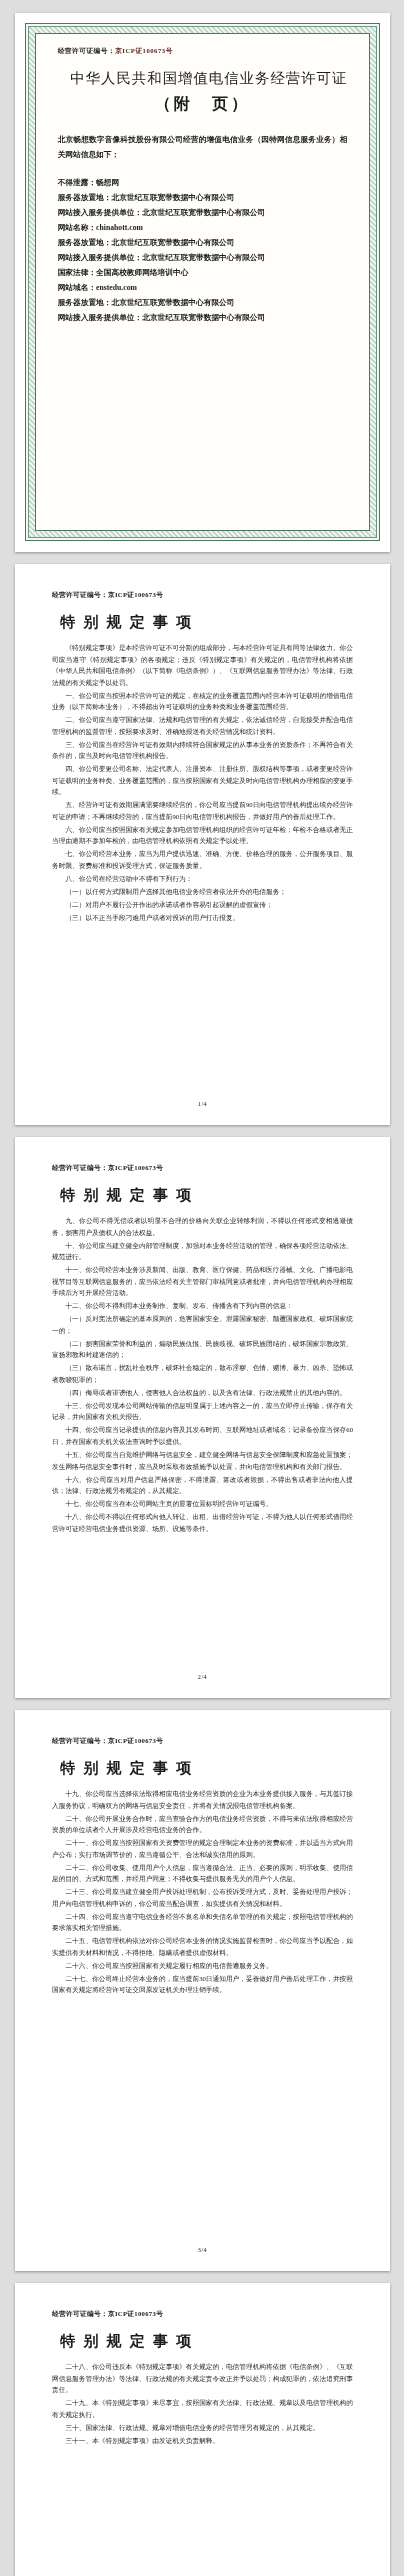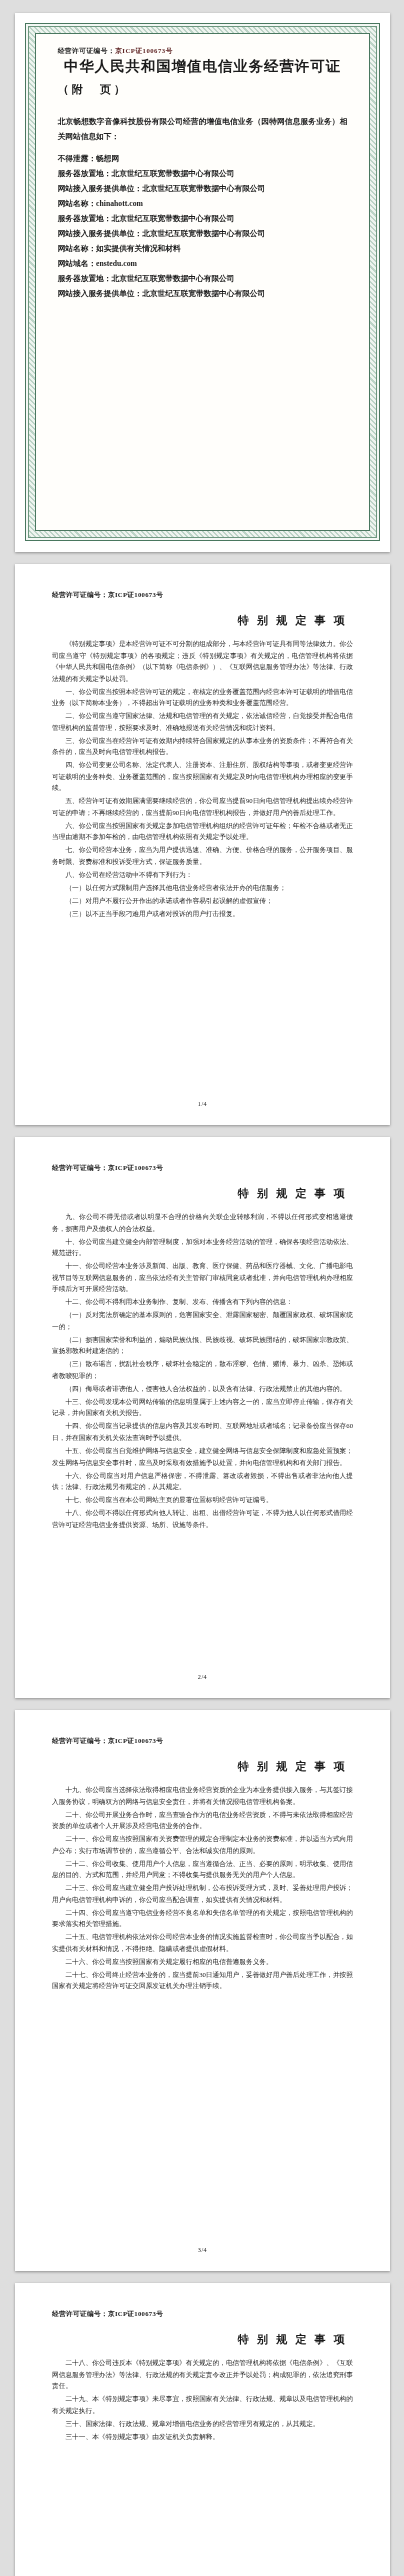--- a/index.html
+++ b/index.html
@@ -51,41 +51,41 @@
     padding: 13.4px 21.6px;
     overflow: hidden;
   }
   .cert-header {
     font-size: 6.7px;
     font-weight: bold;
     letter-spacing: 0.5px;
   }
   .cert-header .num { color: #5b1f1f; }
   .cert-title {
-    margin: 1px 0 0 0;
-    text-align: center;
+    margin: 13px 0 0 0;
+    text-align: right;
     font-size: 14.4px;
-    font-weight: bold;
+    font-weight: normal;
     letter-spacing: 1px;
     line-height: 1.35;
   }
   .cert-subtitle {
     margin: 5.2px 0 0 0;
-    text-align: left;
-    font-size: 11px;
+    text-align: center;
+    font-size: 16px;
     font-weight: bold;
     letter-spacing: 3.1px;
   }
   .cert-body {
     margin-top: 17.5px;
     font-size: 7.7px;
     line-height: 1.95;
   }
   .cert-intro {
-    margin: 0 0 7px 0;
+    margin: 0 0 13px 0;
     text-align: justify;
     font-weight: bold;
   }
   .cert-line {
     margin: 0;
     text-align: justify;
     font-weight: bold;
   }
 
   
@@ -95,22 +95,22 @@
     display: flex;
     flex-direction: column;
   }
   .sp-header {
     font-size: 6.7px;
     font-weight: bold;
     letter-spacing: 0.3px;
   }
   .sp-title {
     margin: 13.4px 0 10.3px 0;
-    text-align: right;
-    font-size: 11px;
+    text-align: left;
+    font-size: 15px;
     font-weight: bold;
     letter-spacing: 8.2px;
     text-indent: 8.2px;
   }
   .sp-body {
     flex: 1 1 auto;
     overflow: hidden;
   }
   .sp-body p {
     margin: 0 0 1.5px 0;
@@ -148,21 +148,21 @@
             <p class="cert-intro">北京畅想数字音像科技股份有限公司经营的增值电信业务（因特网信息服务业务）相关网站信息如下：</p>
 
             <p class="cert-line">不得泄露：畅想网</p>
             <p class="cert-line">服务器放置地：北京世纪互联宽带数据中心有限公司</p>
             <p class="cert-line">网站接入服务提供单位：北京世纪互联宽带数据中心有限公司</p>
 
             <p class="cert-line">网站名称：chinahott.com</p>
             <p class="cert-line">服务器放置地：北京世纪互联宽带数据中心有限公司</p>
             <p class="cert-line">网站接入服务提供单位：北京世纪互联宽带数据中心有限公司</p>
 
-            <p class="cert-line">网站名称：如实提供有关情况和材料</p>
+            <p class="cert-line">国家法律：全国高校教师网络培训中心</p>
             <p class="cert-line">网站域名：enstedu.com</p>
             <p class="cert-line">服务器放置地：北京世纪互联宽带数据中心有限公司</p>
             <p class="cert-line">网站接入服务提供单位：北京世纪互联宽带数据中心有限公司</p>
           </div>
 
         </div>
       </div>
     </div>
   </section>
 

